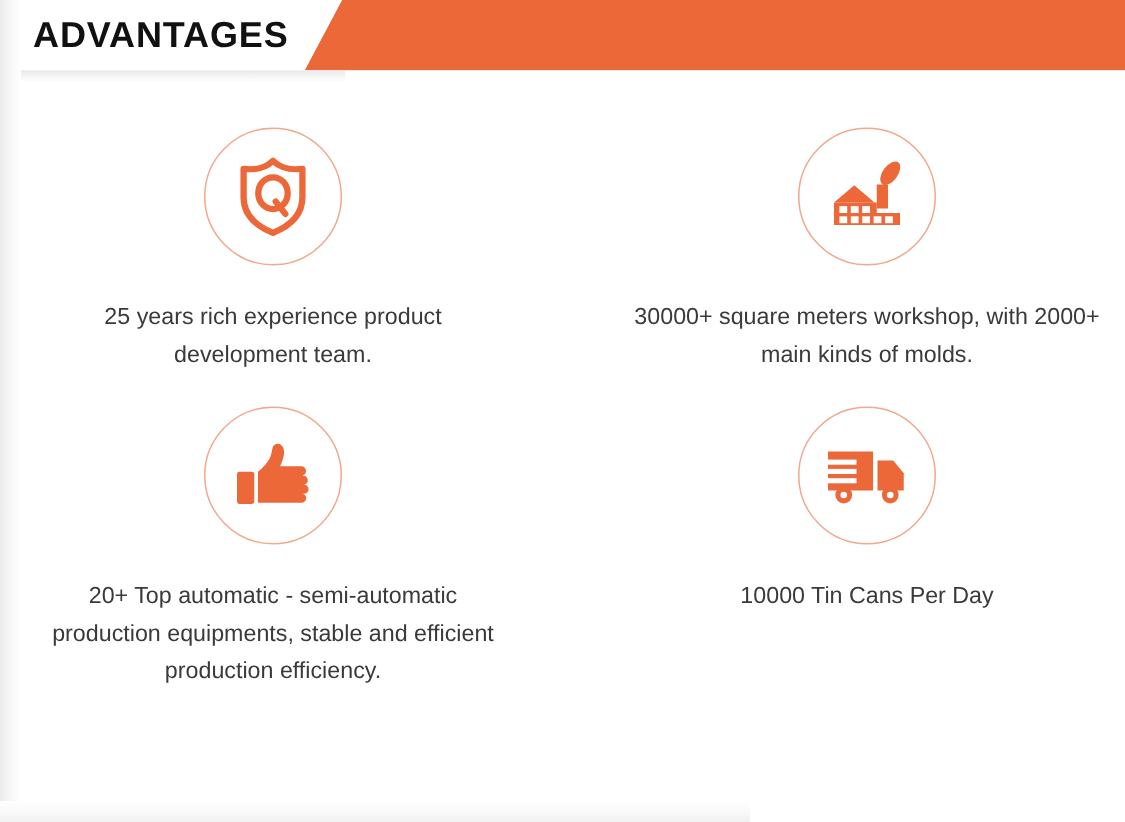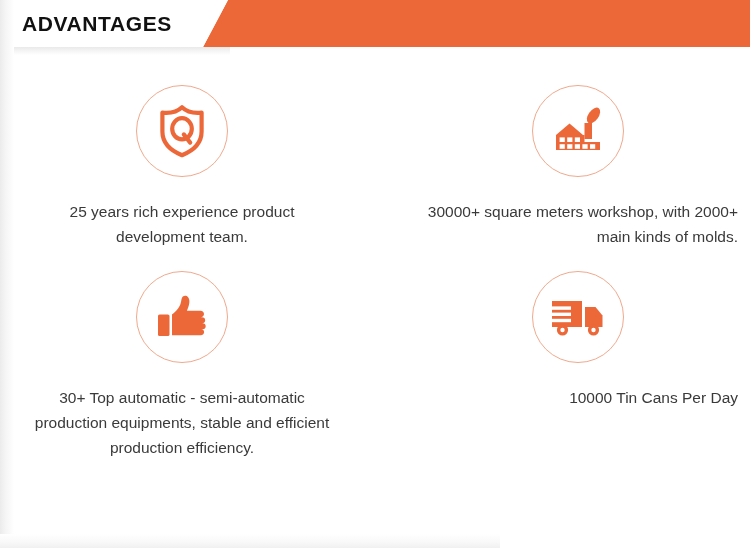--- a/index.html
+++ b/index.html
@@ -73,21 +73,21 @@
     background: #ffffff;
     -webkit-clip-path: polygon(0 0, 228px 0, 203px 47px, 0 47px);
     clip-path: polygon(0 0, 228px 0, 203px 47px, 0 47px);
   }
   .banner-title {
     position: absolute;
     left: 22px;
     top: 0;
     height: 47px;
     line-height: 47px;
-    font-size: 21px;
+    font-size: 24px;
     font-weight: bold;
     letter-spacing: 0.6px;
     color: #111111;
     white-space: nowrap;
   }
   .banner-underline {
     position: absolute;
     left: 0;
     top: 47px;
     width: 230px;
@@ -132,21 +132,21 @@
   .circle svg { display: block; }
 
   .caption {
     margin-top: 22px;
     width: 300px;
     text-align: center;
     font-size: 15.5px;
     line-height: 25px;
     color: #3a3a3a;
   }
-  .cell.col-b .caption { width: 320px; text-align: right; }
+  .cell.col-b .caption { width: 320px; }
 </style>
 </head>
 <body>
 
 <div class="page">
 
   <div class="banner">
     <div class="banner-orange"></div>
     <div class="banner-white"></div>
     <div class="banner-title">ADVANTAGES</div>
@@ -198,21 +198,21 @@
 
     <div class="cell col-a">
       <div class="circle">
         <span>
           <svg width="54" height="50" viewBox="0 0 54 50" aria-hidden="true">
             <rect x="3" y="22.5" width="11.5" height="21.5" rx="1.6" fill="#ec6839"></rect>
             <path d="M17 22.5 C17 22.5 23.4 17.6 25.4 12.2 C26.6 9 26.2 5.8 27.9 4.6 C30.6 2.7 34.4 4.6 34.4 9.4 C34.4 13.6 31.8 18.8 31.8 18.8 L45.6 18.8 C47.6 18.8 49 20.2 49 22 C49 23.8 47.6 25.2 45.6 25.2 L47 25.2 C49 25.2 50.2 26.5 50.2 28.2 C50.2 29.9 49 31.2 47 31.2 L47.6 31.2 C49.5 31.2 50.7 32.5 50.7 34.2 C50.7 35.9 49.5 37.2 47.6 37.2 L46.2 37.2 C48 37.2 49.1 38.4 49.1 40 C49.1 41.7 47.9 43.2 45.6 43.2 L17 43.2 Z" fill="#ec6839"></path>
           </svg>
         </span>
       </div>
-      <div class="caption">30+ Top automatic - semi-automatic production equipments, stable and efficient production efficiency.</div>
+      <div class="caption">20+ Top automatic - semi-automatic production equipments, stable and efficient production efficiency.</div>
     </div>
 
     <div class="cell col-b">
       <div class="circle">
         <span>
           <svg width="58" height="48" viewBox="0 0 58 48" aria-hidden="true">
 
             <rect x="3" y="8" width="30" height="26" fill="#ec6839"></rect>
 
             <rect x="0" y="13.4" width="22" height="3.4" fill="#ffffff"></rect>

